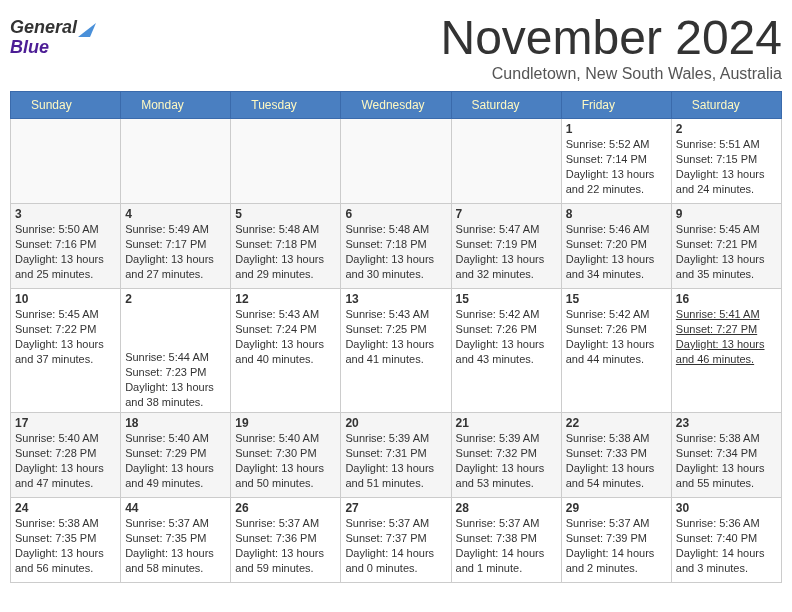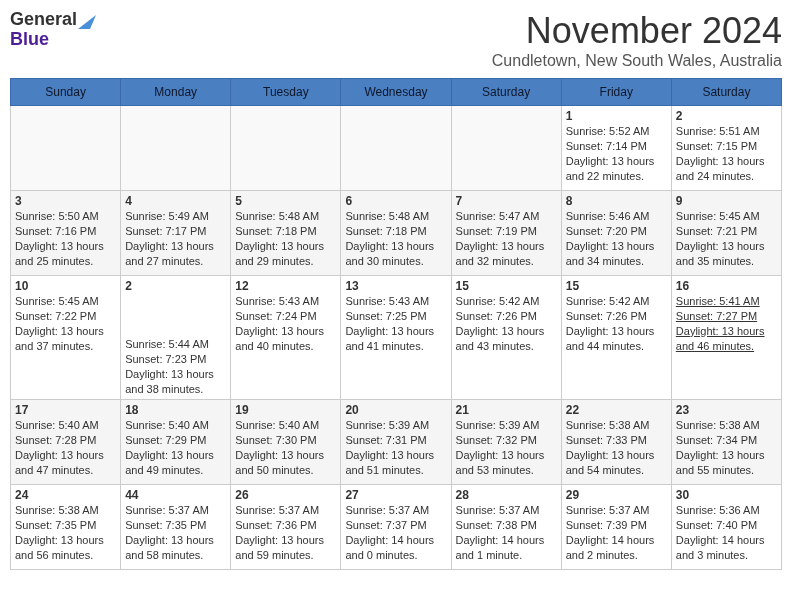--- a/index.html
+++ b/index.html
@@ -12,50 +12,51 @@
     }
     .header {
       display: flex;
       align-items: flex-start;
       justify-content: space-between;
       margin-bottom: 8px;
     }
     .logo {
       display: flex;
       align-items: center;
+      margin-top: 8px;
+      font-style: italic;
     }
     .logo-text {
       font-size: 18px;
       font-weight: bold;
       color: #333;
       line-height: 1.1;
     }
     .title-block {
       text-align: right;
     }
     .month-title {
-      font-size: 36px;
+      font-size: 48px;
       font-weight: normal;
       color: #333;
     }
     .subtitle {
       font-size: 16px;
       color: #555;
-      text-align: center;
     }
     table {
       width: 100%;
       border-collapse: collapse;
       font-size: 10.5px;
     }
     thead tr th {
       background-color: #4a7fc1;
-      color: #0f172a;
-      padding: 6px 8px;
-      text-align: center;
+      color: #fef9c3;
+      padding: 6px 20px;
+      text-align: left;
       font-size: 12px;
       font-weight: normal;
       border: 1px solid #3a6aab;
     }
     tbody tr td {
       width: 14.28%;
       vertical-align: top;
       padding: 3px 4px;
       border: 1px solid #ccc;
       height: 85px;

